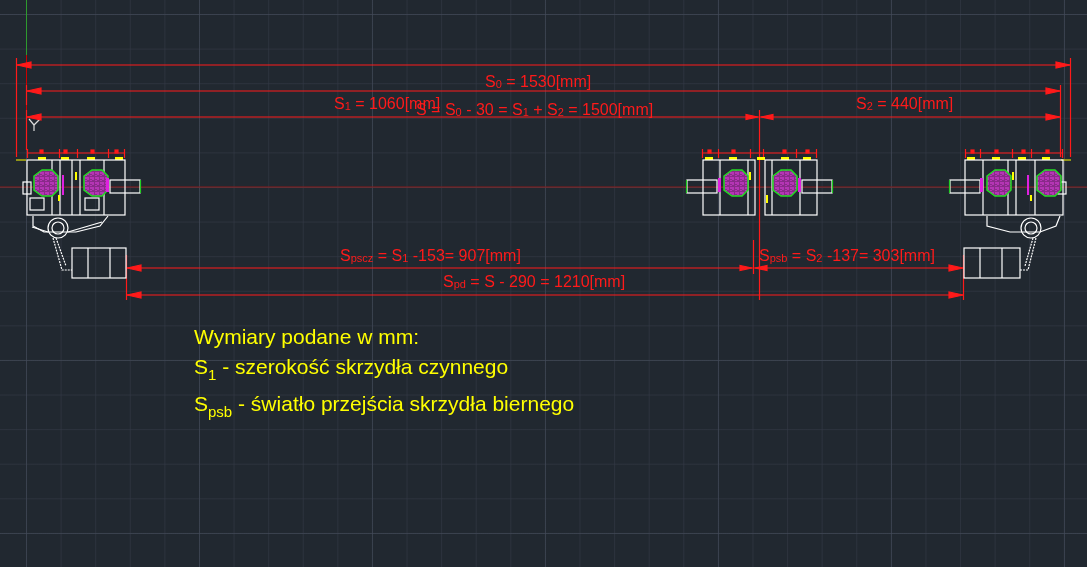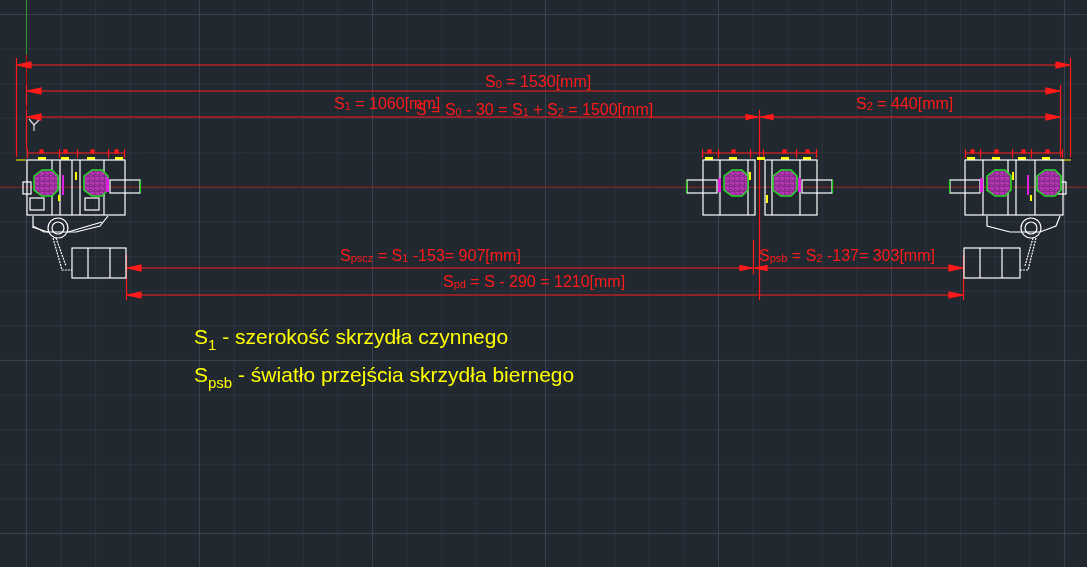--- a/index.html
+++ b/index.html
@@ -230,16 +230,17 @@
 
 <div class="dimtxt" style="left:856px;top:96px;"><span>S</span><sub>2</sub><span> = 440[mm]</span></div>
 
 <div class="dimtxt" style="left:340px;top:248px;"><span>S</span><sub>pscz</sub><span> = S</span><sub>1</sub><span> -153= 907[mm]</span></div>
 
 <div class="dimtxt" style="left:759px;top:248px;"><span>S</span><sub>psb</sub><span> = S</span><sub>2</sub><span> -137= 303[mm]</span></div>
 
 <div class="dimtxt" style="left:443px;top:274px;text-align:center;"><span>S</span><sub>pd</sub><span> = S - 290 = 1210[mm]</span></div>
 
 <div id="legend">
+  <div class="row">Wymiary podane w mm:</div>
   <div class="row"><span>S</span><sub>1</sub><span> - szerokość skrzydła czynnego</span></div>
   <div class="row"><span>S</span><sub>psb</sub><span> - światło przejścia skrzydła biernego</span></div>
 
 </div>
 
 </body></html>

